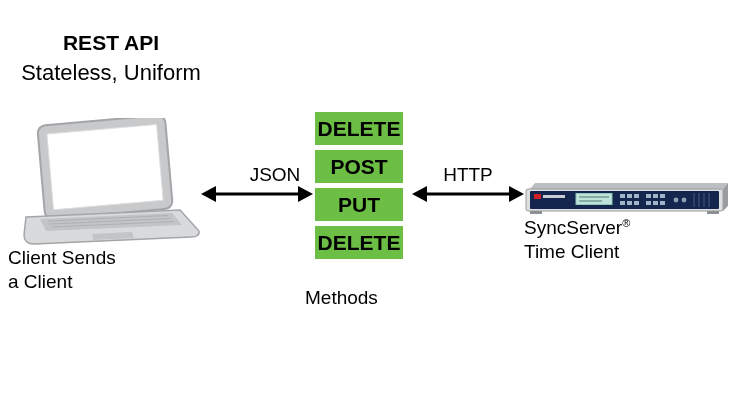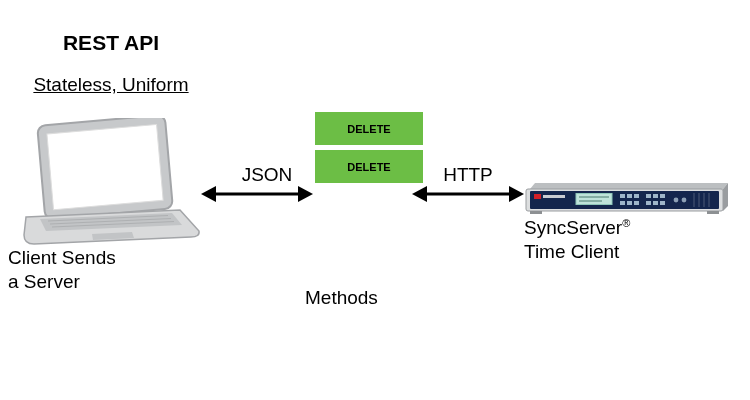--- a/index.html
+++ b/index.html
@@ -10,41 +10,41 @@
     position: relative;
     width: 750px;
     height: 400px;
     background: #ffffff;
     overflow: hidden;
   }
   .abs { position: absolute; }
 
   .header { left: 16px; top: 30px; width: 190px; text-align: center; }
   .title { font-size: 21px; font-weight: bold; line-height: 1.2; text-align: center; }
-  .subtitle { font-size: 19px; line-height: 1.25; margin-top: 18px; text-decoration: underline; }
+  .subtitle { font-size: 22px; line-height: 1.25; margin-top: 4px; }
 
   .laptop-wrap { left: 12px; top: 118px; width: 190px; height: 130px; }
   .client-caption { left: 8px; top: 246px; width: 196px; }
 
   .caption { font-size: 19px; text-align: left; line-height: 1.25; }
 
   .methods-col { left: 315px; top: 112px; width: 92px; }
   .method-box {
-    width: 108px; height: 33px; margin-bottom: 5px;
+    width: 88px; height: 33px; margin-bottom: 5px;
     background: #6CBE45;
     display: flex; align-items: center; justify-content: center;
-    font-size: 11px; font-weight: bold; color: #000;
+    font-size: 21px; font-weight: bold; color: #000;
   }
   .methods-caption { left: 305px; top: 286px; width: 112px; }
 
   .arrow { top: 182px; width: 112px; height: 24px; }
   .arrow-left  { left: 201px; }
   .arrow-right { left: 412px; }
   .arrow-label { top: 164px; width: 112px; font-size: 19px; text-align: center; }
-  .arrow-label-left  { left: 211px; }
+  .arrow-label-left  { left: 219px; }
   .arrow-label-right { left: 412px; }
 
   .server-wrap { left: 524px; top: 180px; width: 206px; height: 38px; }
   .server-caption { left: 524px; top: 216px; width: 206px; }
   sup { font-size: 11px; }
 </style>
 </head>
 <body>
 
 <div class="canvas">
@@ -64,35 +64,37 @@
       <path d="M28 101 L160 95 L170 107 L34 113 Z" fill="#c2c4c6"></path>
       <path d="M36 103 L156 97.5" stroke="#aeb0b2" stroke-width="1" fill="none"></path>
       <path d="M38 106 L159 100.5" stroke="#aeb0b2" stroke-width="1" fill="none"></path>
       <path d="M40 109 L162 103.5" stroke="#aeb0b2" stroke-width="1" fill="none"></path>
       <path d="M80 116 L120 114 L122 120 L81 122 Z" fill="#c2c4c6"></path>
     </svg>
   </div>
 
   <div class="abs client-caption caption">
     <div>Client Sends</div>
-    <div>a Server</div>
+    <div>a Client</div>
   </div>
 
   <div class="abs arrow-label arrow-label-left">JSON</div>
 
   <div class="abs arrow arrow-left">
     <svg width="112" height="24" viewBox="0 0 112 24">
       <line x1="13" y1="12" x2="99" y2="12" stroke="#000" stroke-width="3"></line>
       <polygon points="0,12 15,4 15,20" fill="#000"></polygon>
       <polygon points="112,12 97,4 97,20" fill="#000"></polygon>
     </svg>
   </div>
 
   <div class="abs methods-col">
     <div class="method-box">DELETE</div>
+    <div class="method-box">POST</div>
+    <div class="method-box">PUT</div>
     <div class="method-box">DELETE</div>
   </div>
 
   <div class="abs methods-caption caption">
     <div>Methods</div>
   </div>
 
   <div class="abs arrow-label arrow-label-right">HTTP</div>
 
   <div class="abs arrow arrow-right">

